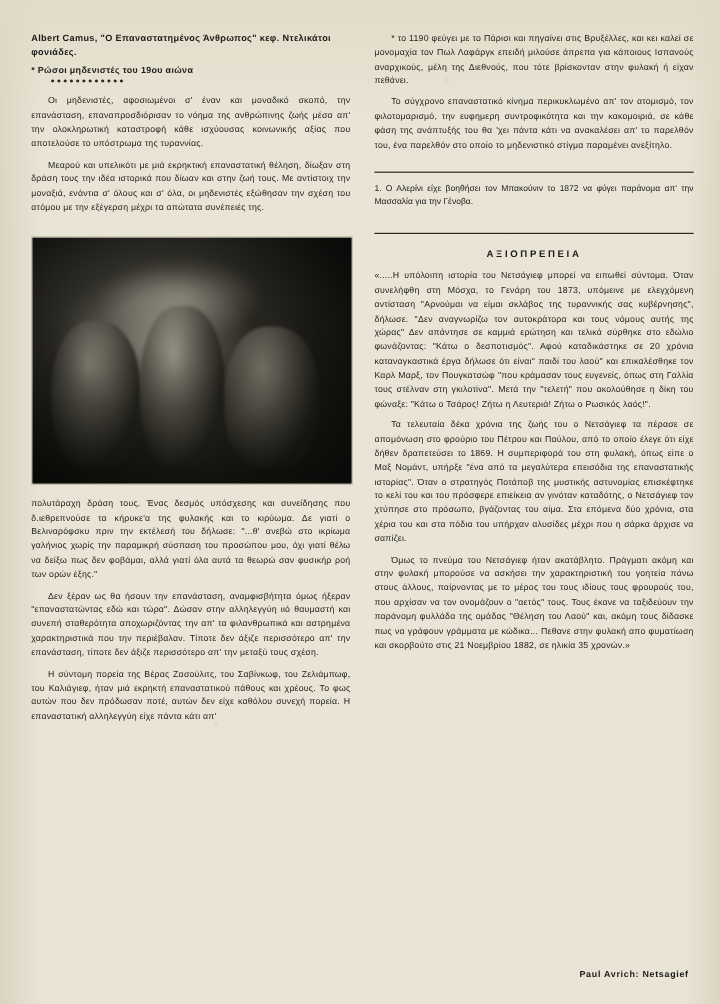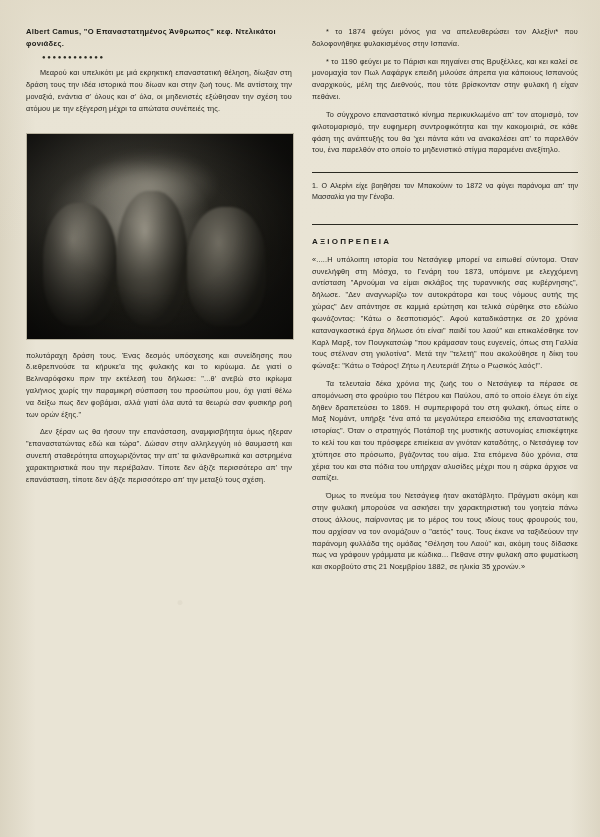--- a/index.html
+++ b/index.html
@@ -84,21 +84,21 @@
     margin: 10px 0 8px 0;
     width: 100%;
   }
   .footnote {
     font-size: 7.1px;
     line-height: 1.6;
     text-align: justify;
     margin: 0 0 10px 0;
   }
   .boxhead {
-    text-align: left;
+    text-align: center;
     font-size: 8px;
     font-weight: bold;
     letter-spacing: 2.2px;
     margin: 4px 0 8px 0;
   }
   .photo {
     width: 100%;
     height: 205px;
     margin: 12px 0 10px 0;
     background:
@@ -141,51 +141,54 @@
 </head>
 <body>
 
 <div class="page">
   <div class="grain"></div>
 
   <div class="cols">
 
     <div class="col">
       <p class="headline">Albert Camus, "Ο Επαναστατημένος Άνθρωπος"  κεφ. Ντελικάτοι φονιάδες.</p>
+      <p class="subhead">* Ρώσοι μηδενιστές του 19ου αιώνα</p>
       <p class="stars">●●●●●●●●●●●●</p>
 
+      <p class="tx indent">Οι μηδενιστές, αφοσιωμένοι σ' έναν και μοναδικό σκοπό, την επανάσταση, επαναπροσδιόρισαν το νόημα της ανθρώπινης ζωής μέσα απ' την ολοκληρωτική καταστροφή κάθε ισχύουσας κοινωνικής αξίας που αποτελούσε το υπόστρωμα της τυραννίας.</p>
       <p class="tx indent">Μεαρού και υπελικότι με μιά εκρηκτική επαναστατική θέληση, δίωξαν στη δράση τους την ιδέα ιστορικά που δίωαν και στην ζωή τους. Με αντίστοιχ την μοναξιά, ενάντια σ' όλους και σ' όλα, οι μηδενιστές εξώθησαν την σχέση του ατόμου με την εξέγερση μέχρι τα απώτατα συνέπειές της.</p>
 
       <div class="photo">
         <div class="glow"></div>
         <div class="fig f1"></div>
         <div class="fig f2"></div>
         <div class="fig f3"></div>
         <div class="vig"></div>
       </div>
 
       <p class="tx">πολυτάραχη δράση τους. Ένας δεσμός υπόσχεσης και συνείδησης που δ.ιεθρεπνούσε τα κήρυκε'α της φυλακής και το κιρύωμα. Δε γιατί ο Βελιναρόφσκυ πριν την εκτέλεσή του δήλωσε: "...θ' ανεβώ στο ικρίωμα γαλήνιος χωρίς την παραμικρή σύσπαση του προσώπου μου, όχι γιατί θέλω να δείξω πως δεν φοβάμαι, αλλά γιατί όλα αυτά τα θεωρώ σαν φυσικήρ ροή των ορών έξης."</p>
       <p class="tx indent">Δεν ξέραν ως θα ήσουν την επανάσταση, αναμφισβήτητα όμως ήξεραν "επαναστατώντας εδώ και τώρα". Δώσαν στην αλληλεγγύη ιιό θαυμαστή και συνεπή σταθερότητα αποχωριζόντας την απ' τα φιλανθρωπικά και αστρημένα χαρακτηριστικά που την περιέβαλαν. Τίποτε δεν άξιζε περισσότερο απ' την επανάσταση, τίποτε δεν άξιζε περισσότερο απ' την μεταξύ τους σχέση.</p>
+      <p class="tx indent">Η σύντομη πορεία της Βέρας Ζασούλιτς, του Σαβίνκωφ, του Ζελιάμπωφ, του Καλιάγιεφ, ήταν μιά εκρηκτή επαναστατικού πάθους και χρέους. Το φως αυτών που δεν πρόδωσαν ποτέ, αυτών δεν είχε καθόλου συνεχή πορεία. Η επαναστατική αλληλεγγύη είχε πάντα κάτι απ'</p>
     </div>
 
     <div class="col">
-      <p class="tx indent">* το 1874 φεύγει μόνος για να απελευθερώσει τον Αλεξίνι* που δολοφονήθηκε φυλακισμένος στην Ισπανία.</p>
       <p class="tx indent">* το 1190 φεύγει με το Πάρισι και πηγαίνει στις Βρυξέλλες, και κει καλεί σε μονομαχία τον Πωλ Λαφάργκ επειδή μιλούσε άπρεπα για κάποιους Ισπανούς αναρχικούς, μέλη της Διεθνούς, που τότε βρίσκονταν στην φυλακή ή είχαν πεθάνει.</p>
       <p class="tx indent">Το σύγχρονο επαναστατικό κίνημα περικυκλωμένο απ' τον ατομισμό, τον φιλοτομαρισμό, την ευφημερη συντροφικότητα και την κακομοιριά, σε κάθε φάση της ανάπτυξής του θα 'χει πάντα κάτι να ανακαλέσει απ' το παρελθόν του, ένα παρελθόν στο οποίο το μηδενιστικό στίγμα παραμένει ανεξίτηλο.</p>
 
       <hr class="rule">
 
       <p class="footnote">1. Ο Αλερίνι είχε βοηθήσει τον Μπακούνιν το 1872 να φύγει παράνομα απ' την Μασσαλία για την Γένοβα.</p>
 
       <hr class="rule">
 
       <p class="boxhead">ΑΞΙΟΠΡΕΠΕΙΑ</p>
 
       <p class="tx">«.....Η υπόλοιπη ιστορία του Νετσάγιεφ μπορεί να ειπωθεί σύντομα. Όταν συνελήφθη στη Μόσχα, το Γενάρη του 1873, υπόμεινε με ελεγχόμενη αντίσταση "Αρνούμαι να είμαι σκλάβος της τυραννικής σας κυβέρνησης", δήλωσε. "Δεν αναγνωρίζω τον αυτοκράτορα και τους νόμους αυτής της χώρας" Δεν απάντησε σε καμμιά ερώτηση και τελικά σύρθηκε στο εδώλιο φωνάζοντας: "Κάτω ο δεσποτισμός". Αφού καταδικάστηκε σε 20 χρόνια καταναγκαστικά έργα δήλωσε ότι είναι" παιδί του λαού" και επικαλέσθηκε τον Καρλ Μαρξ, τον Πουγκατσώφ "που κράμασαν τους ευγενείς, όπως στη Γαλλία τους στέλναν στη γκιλοτίνα". Μετά την "τελετή" που ακολούθησε η δίκη του φώναξε: "Κάτω ο Τσάρος! Ζήτω η Λευτεριά! Ζήτω ο Ρωσικός λαός!".</p>
       <p class="tx indent">Τα τελευταία δέκα χρόνια της ζωής του ο Νετσάγιεφ τα πέρασε σε απομόνωση στο φρούριο του Πέτρου και Παύλου, από το οποίο έλεγε ότι είχε δήθεν δραπετεύσει το 1869. Η συμπεριφορά του στη φυλακή, όπως είπε ο Μαξ Νομάντ, υπήρξε "ένα από τα μεγαλύτερα επεισόδια της επαναστατικής ιστορίας". Όταν ο στρατηγός Ποτάποβ της μυστικής αστυνομίας επισκέφτηκε το κελί του και του πρόσφερε επιείκεια αν γινόταν καταδότης, ο Νετσάγιεφ τον χτύπησε στο πρόσωπο, βγάζοντας του αίμα. Στα επόμενα δύο χρόνια, στα χέρια του και στα πόδια του υπήρχαν αλυσίδες μέχρι που η σάρκα άρχισε να σαπίζει.</p>
       <p class="tx indent">Όμως το πνεύμα του Νετσάγιεφ ήταν ακατάβλητο. Πράγματι ακόμη και στην φυλακή μπορούσε να ασκήσει την χαρακτηριστική του γοητεία πάνω στους άλλους, παίρνοντας με το μέρος του τους ιδίους τους φρουρούς του, που αρχίσαν να τον ονομάζουν ο "αετός" τους. Τους έκανε να ταξιδεύουν την παράνομη φυλλάδα της ομάδας "Θέληση του Λαού" και, ακόμη τους δίδασκε πως να γράφουν γράμματα με κώδικα... Πεθανε στην φυλακή απο φυματίωση και σκορβούτο στις 21 Νοεμβρίου 1882, σε ηλικία 35 χρονών.»</p>
 
       <div class="spacer"></div>
 
+      <p class="signature">Paul Avrich: Netsagief</p>
     </div>
 
   </div>
 </div>
 
 </body></html>

